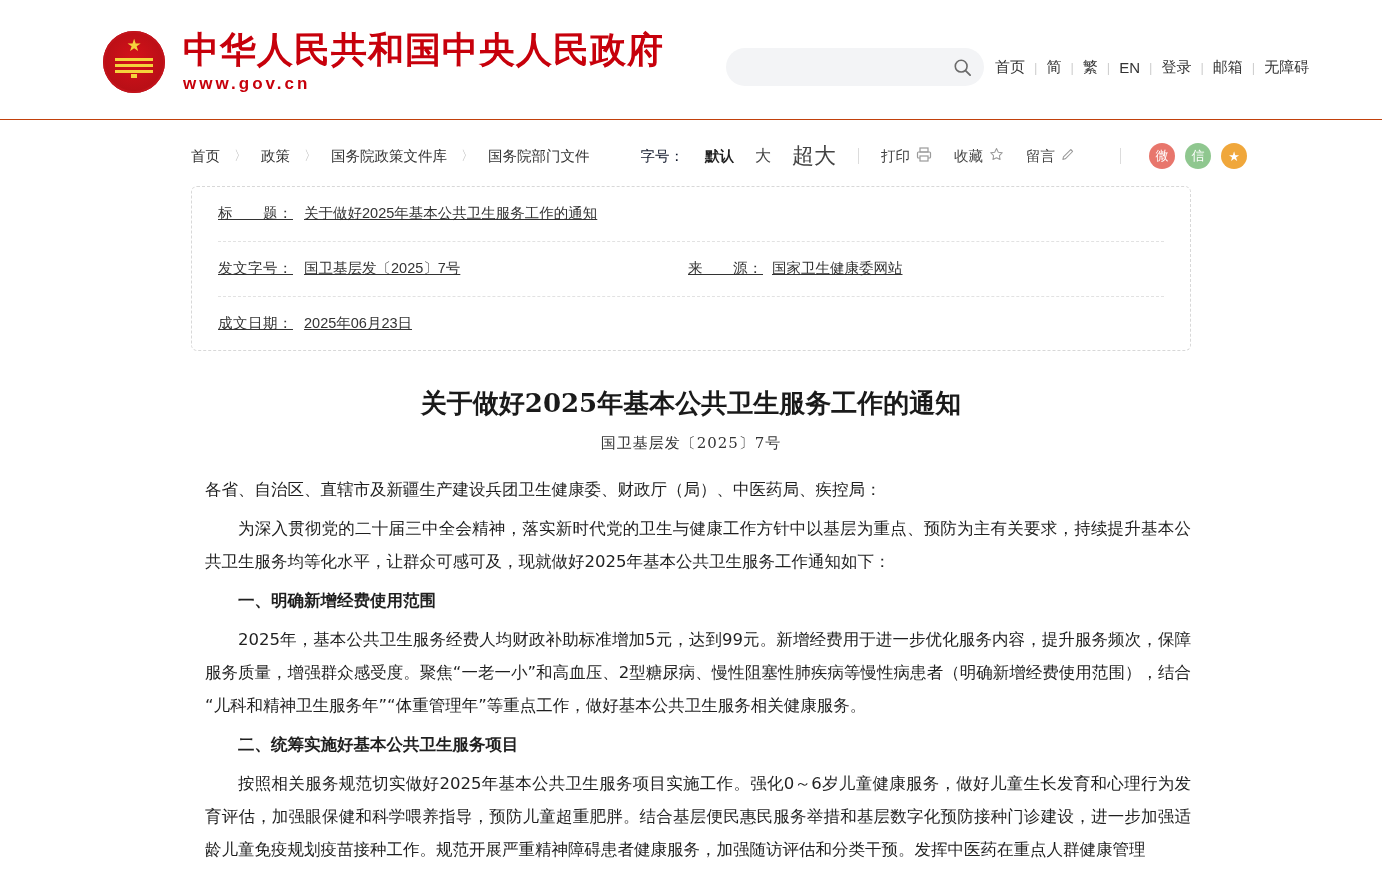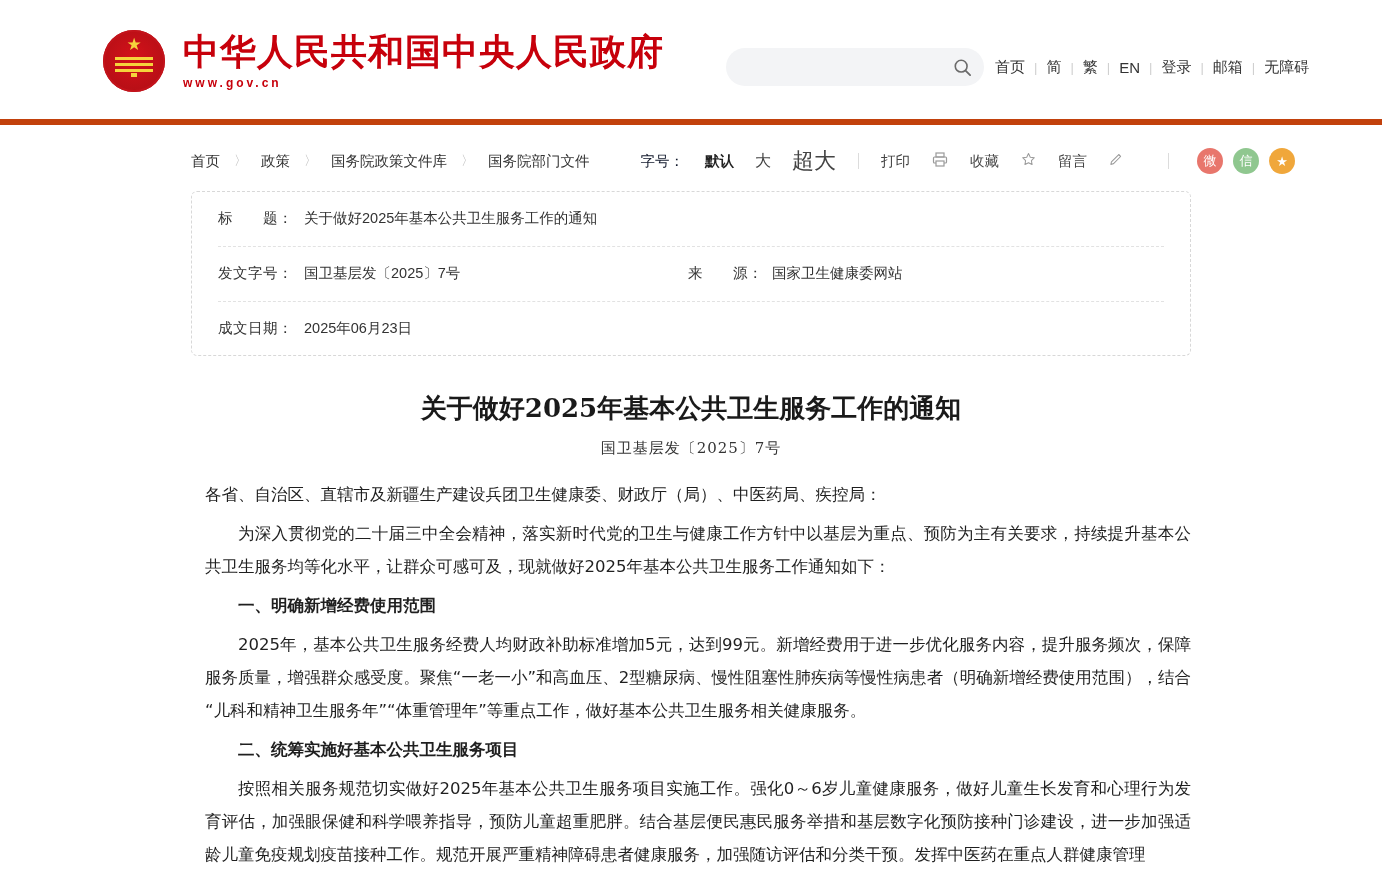--- a/index.html
+++ b/index.html
@@ -13,21 +13,21 @@
     min-height: 884px;
     overflow: hidden;
     color: #333;
   }
 
   
   .site-header {
     position: relative;
     height: 119px;
     background: #ffffff;
-    border-bottom: 6px solid #c2410c;
+    border-bottom: 1px solid #c2410c;
   }
   .header-inner {
     position: relative;
     height: 119px;
   }
   .logo-block {
     position: absolute;
     left: 103px;
     top: 30px;
     display: flex;
@@ -72,21 +72,21 @@
     font-family: "DejaVu Serif", "Liberation Serif", serif;
     font-weight: bold;
     font-size: 36px;
     color: #c7000b;
     letter-spacing: 1px;
     line-height: 1.1;
     white-space: nowrap;
   }
   .logo-sub {
     font-family: "Liberation Sans", sans-serif;
-    font-size: 12px;
+    font-size: 17px;
     color: #c7000b;
     letter-spacing: 3px;
     margin-top: 4px;
     font-weight: bold;
   }
   .search-box {
     position: absolute;
     left: 726px;
     top: 48px;
     width: 258px;
@@ -189,21 +189,21 @@
   .vline {
     width: 1px;
     height: 16px;
     background: #dcdcdc;
     margin: 0 22px;
     display: inline-block;
   }
   .tool-item {
     display: inline-flex;
     align-items: center;
-    gap: 22px;
+    gap: 6px;
     margin-right: 22px;
     cursor: pointer;
     color: #444;
   }
   .tool-item:last-child { margin-right: 0; }
   .ico-sm { display: inline-block; line-height: 1; color: #8a8a8a; }
   .share-icons {
     display: flex;
     align-items: center;
     gap: 10px;
@@ -237,20 +237,21 @@
     border-bottom: 1px dashed #e2e2e2;
     padding: 16px 0;
     font-size: 14.5px;
     color: #333;
     line-height: 1.5;
   }
   .meta-row:last-child { border-bottom: none; }
   .meta-cell {
     display: flex;
     align-items: center;
+    text-decoration: underline;
   }
   .meta-cell.left { width: 470px; flex: none; }
   .meta-k {
     color: #333;
     width: 86px;
     flex: none;
     letter-spacing: 0.5px;
   }
   .meta-v { color: #333; }
   .meta-cell.right .meta-k { width: 84px; }

